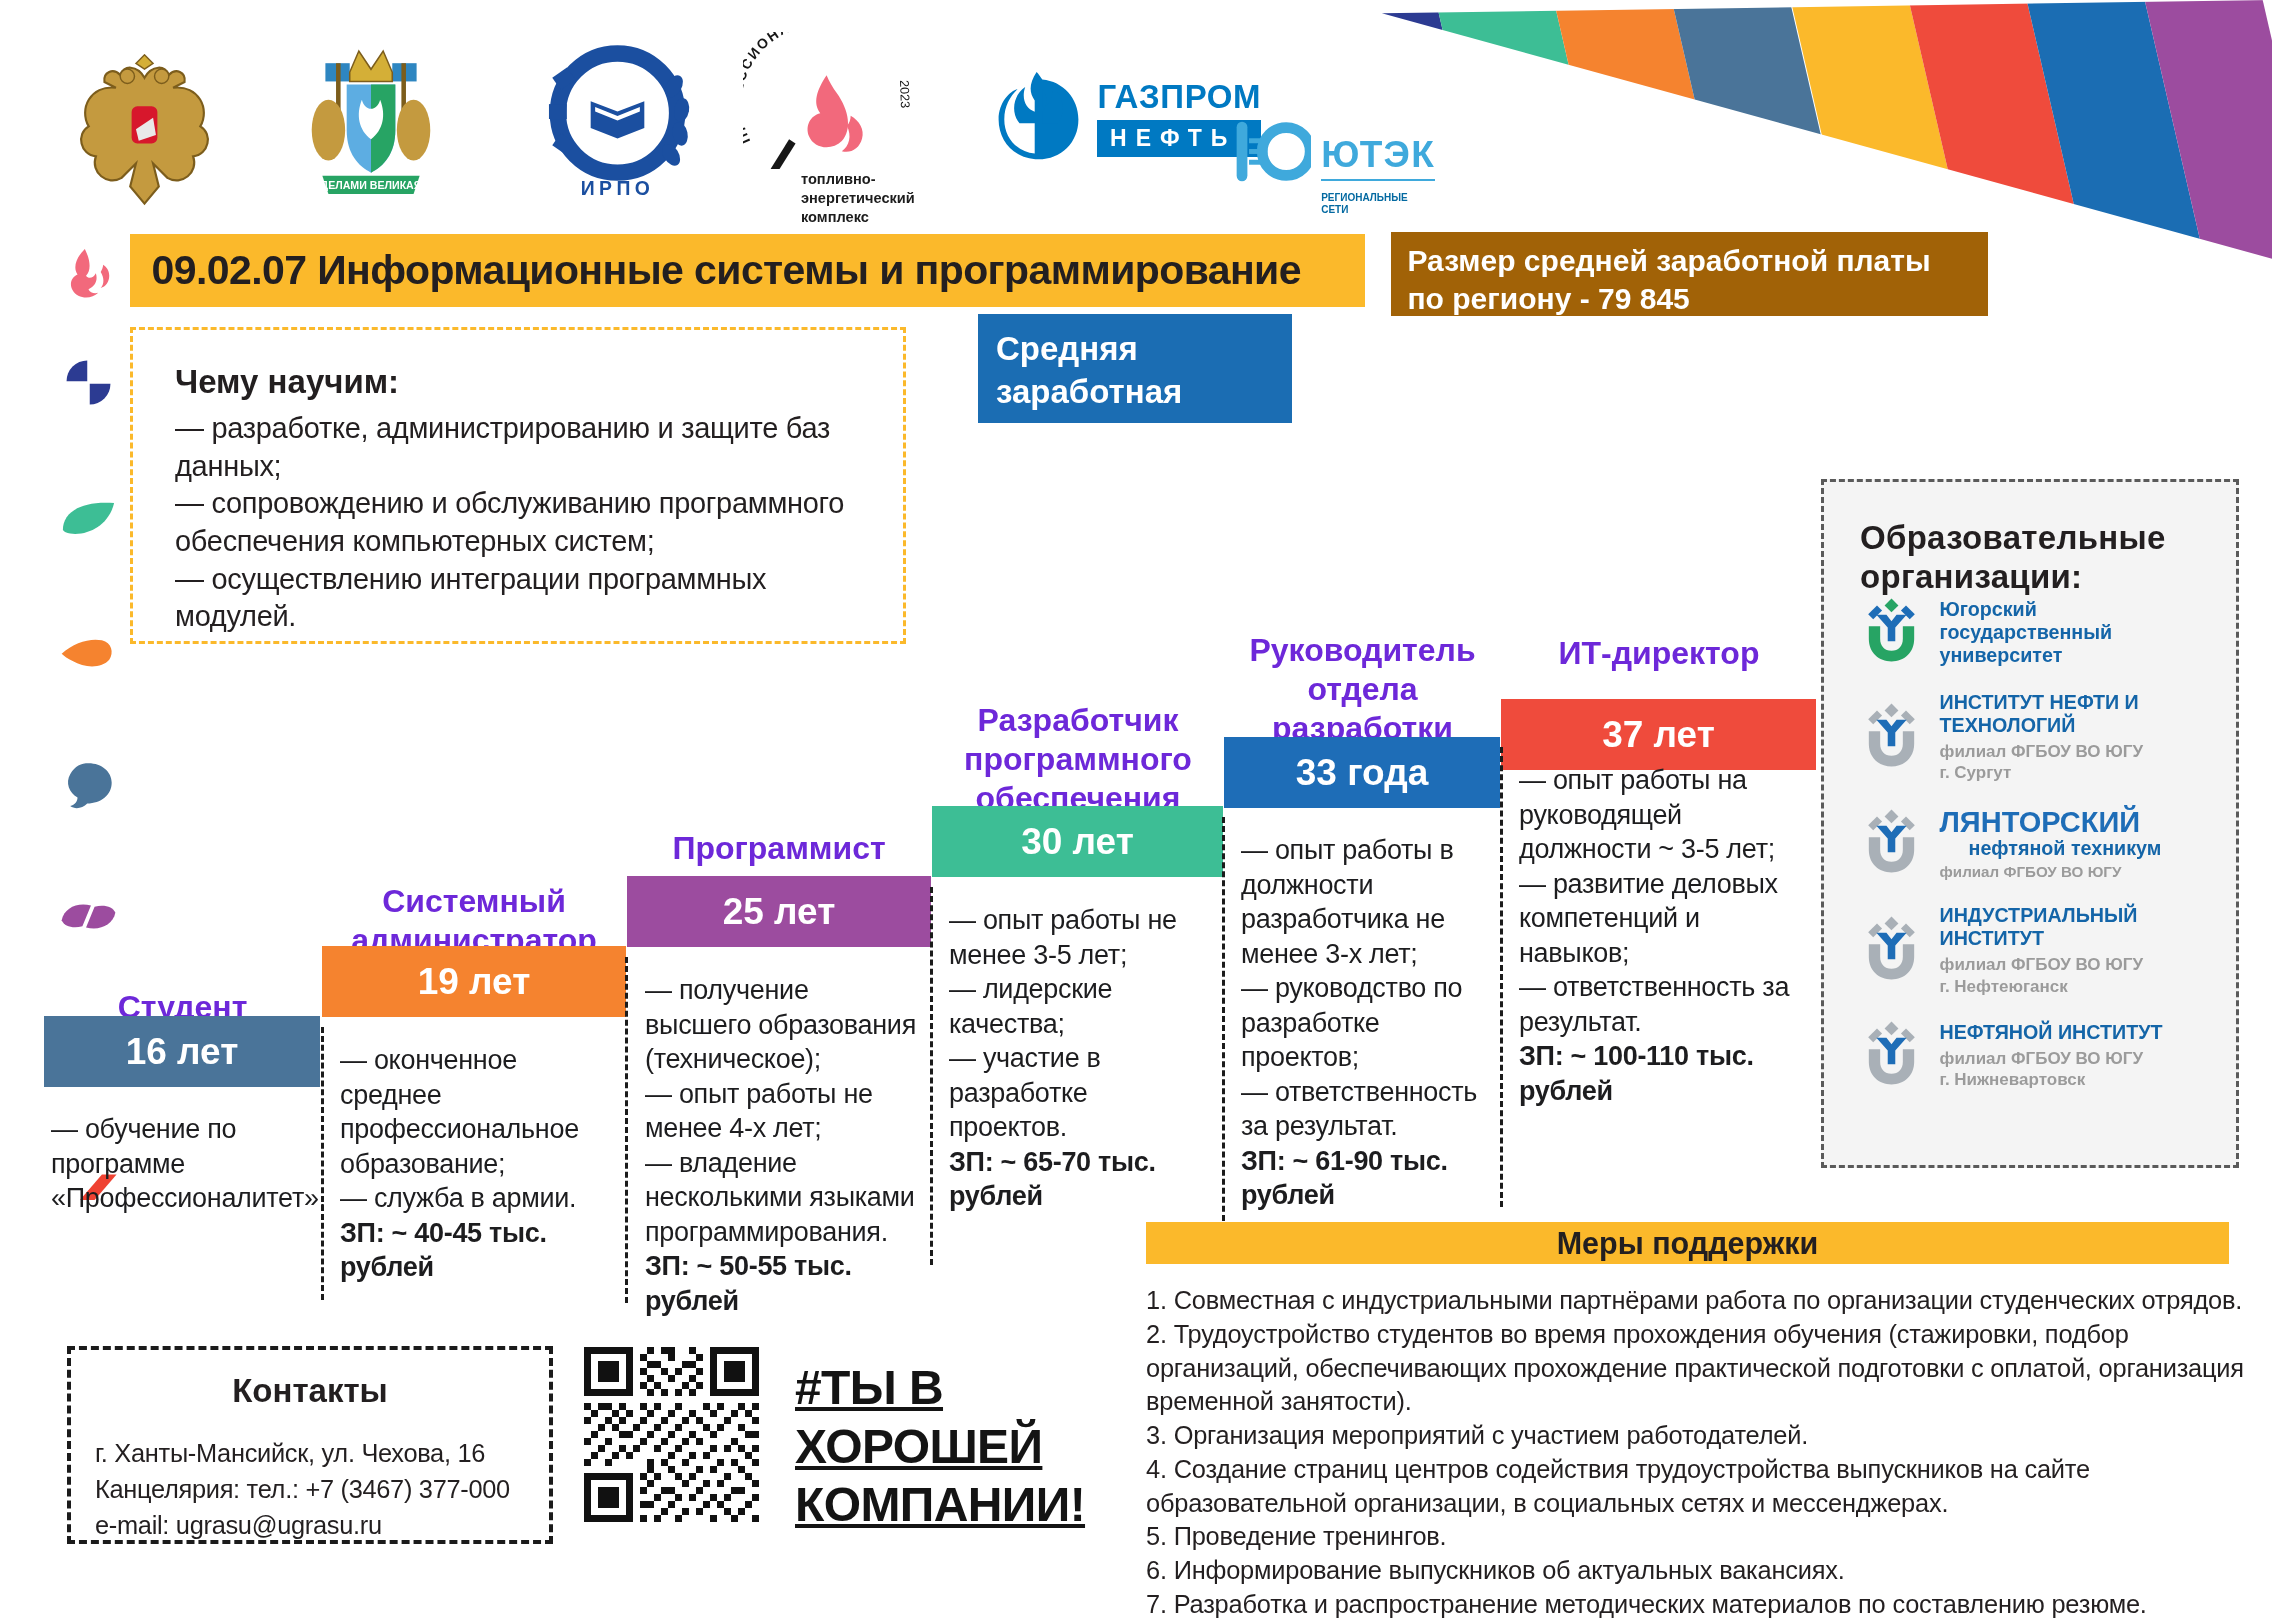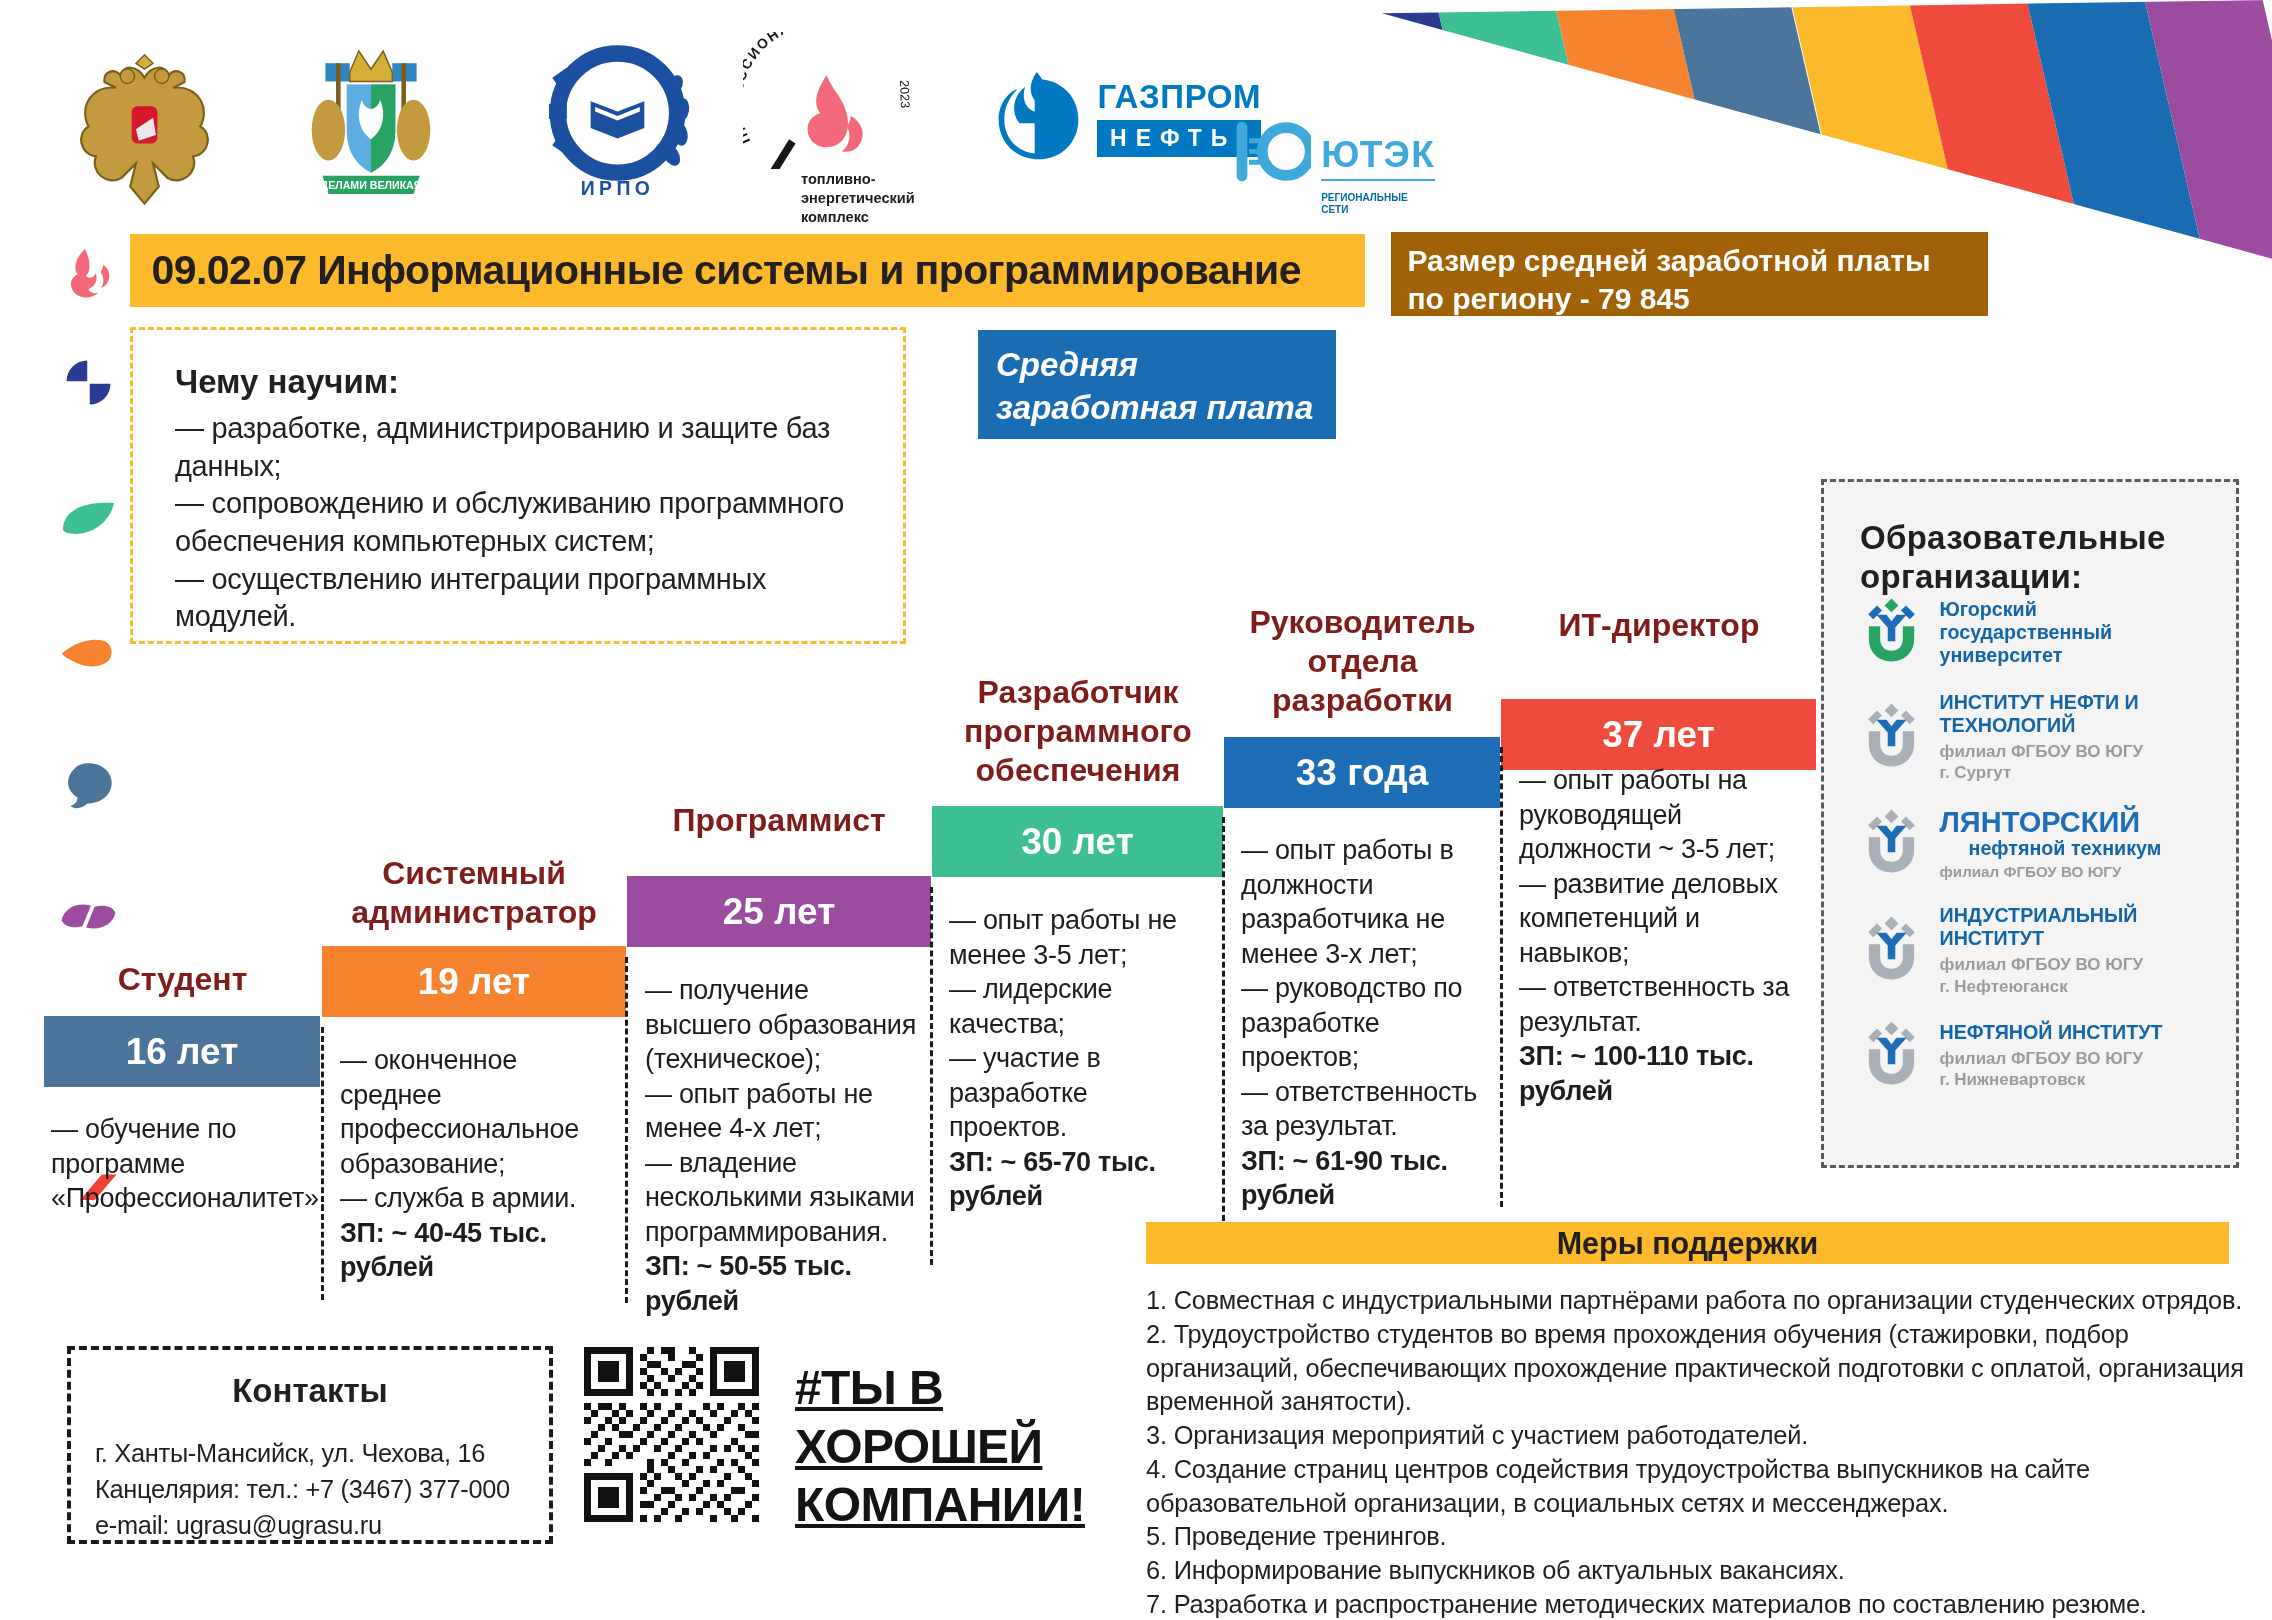--- a/index.html
+++ b/index.html
@@ -14,35 +14,35 @@
              clip-path:polygon(2.5% 5%, 100% 0%, 100% 97%); overflow:hidden; }
   .stripe { position:absolute; top:-38px; height:356px; width:118px; transform:skewX(13deg); }
 
   
   .title-banner { left:130px; top:234px; width:1235px; height:73px; background:#fbb92b;
                   display:flex; align-items:center; padding-left:21.6px;
                   font-size:41px; font-weight:bold; color:#231f20; letter-spacing:-0.6px; }
   .region-banner { left:1391px; top:232px; width:597px; height:84px; background:#a16207;
                    color:#fff; font-size:30px; font-weight:bold; line-height:1.26;
                    padding:10.2px 16.5px; }
-  .avg-banner { left:978px; top:330px; width:358px; height:109px; background:#1b6db3;
-                color:#fff; font-size:33px; font-weight:bold; line-height:1.3; padding:14px 18px;font-style:italic; }
+  .avg-banner { left:978px; top:314px; width:314px; height:109px; background:#1b6db3;
+                color:#fff; font-size:33px; font-weight:bold; line-height:1.3; padding:14px 18px; }
 
   
   .learn-box { left:130px; top:327px; width:776px; height:317px; border:3.8px dashed #fbb92b;
                padding:33px 42px; }
   .learn-title { font-size:33px; font-weight:bold; margin-bottom:9px; }
   .learn-item { font-size:29px; line-height:1.3; letter-spacing:-0.3px; }
 
   
   .rail-icon { width:61px; height:61px; }
 
   
   .step-title { position:absolute; font-size:32px; line-height:39px; font-weight:bold;
-                text-align:center; color:#7f1d1d; }
+                text-align:center; color:#6d28d9;margin-top:28px; }
   .age-bar { position:absolute; height:71px; color:#fff; font-size:37px; font-weight:bold;
              display:flex; align-items:center; justify-content:center; }
   .step-desc { position:absolute; font-size:27px; line-height:1.28; letter-spacing:-0.3px; color:#1d1d1f; }
   .salary { font-weight:bold; }
   .vsep { position:absolute; width:0; border-left:3.2px dashed #1b1b1b; }
 
   
   .edu-panel { left:1821px; top:479px; width:418px; height:689px; background:#f4f4f4;
                border:3.8px dashed #5a5a5a; padding:37px 25.4px 12.7px 36px; }
   .edu-title { font-size:33px; font-weight:bold; line-height:1.18; letter-spacing:0.3px; }

